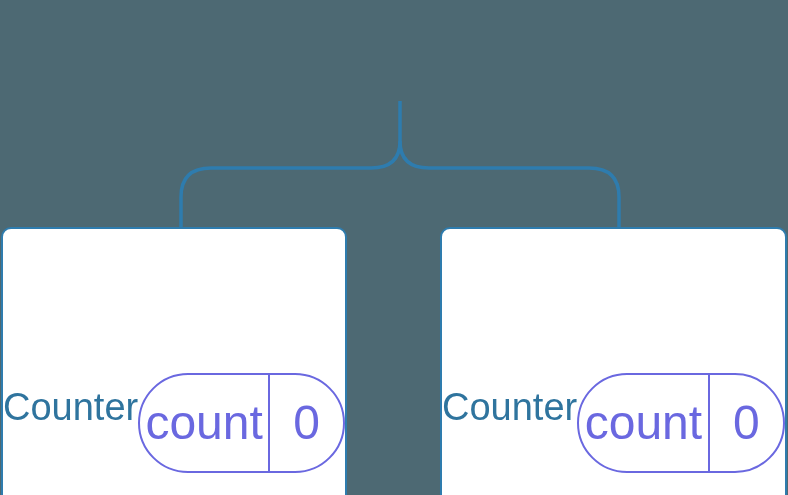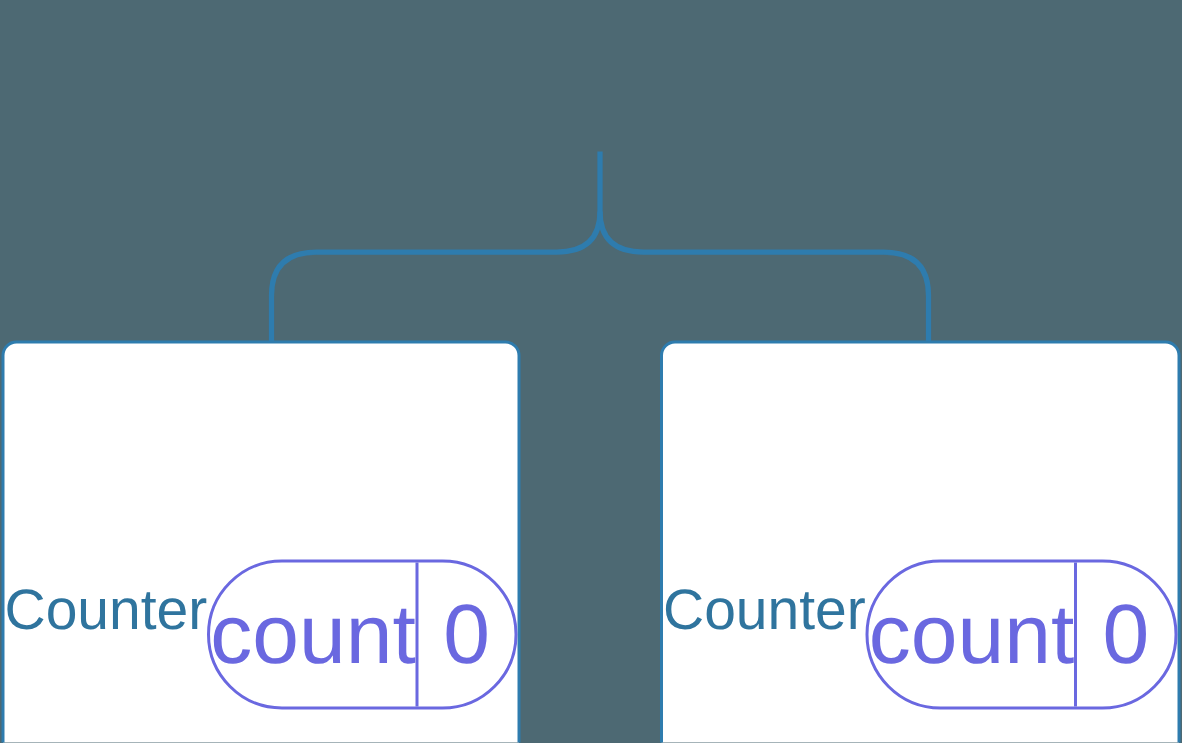--- a/index.html
+++ b/index.html
@@ -73,21 +73,21 @@
     border: 2px solid var(--state-purple);
     border-radius: 50px;
     display: flex;
     align-items: stretch;
   }
   .state-key, .state-value {
     display: flex;
     align-items: center;
     justify-content: center;
     color: var(--state-purple);
-    font-size: 56px;
+    font-size: 48px;
     line-height: 1;
   }
   .state-key {
     flex: 0 0 64%;
     border-right: 2px solid var(--state-purple);
   }
   .state-value { flex: 1; }
 </style>
 </head>
 <body>

